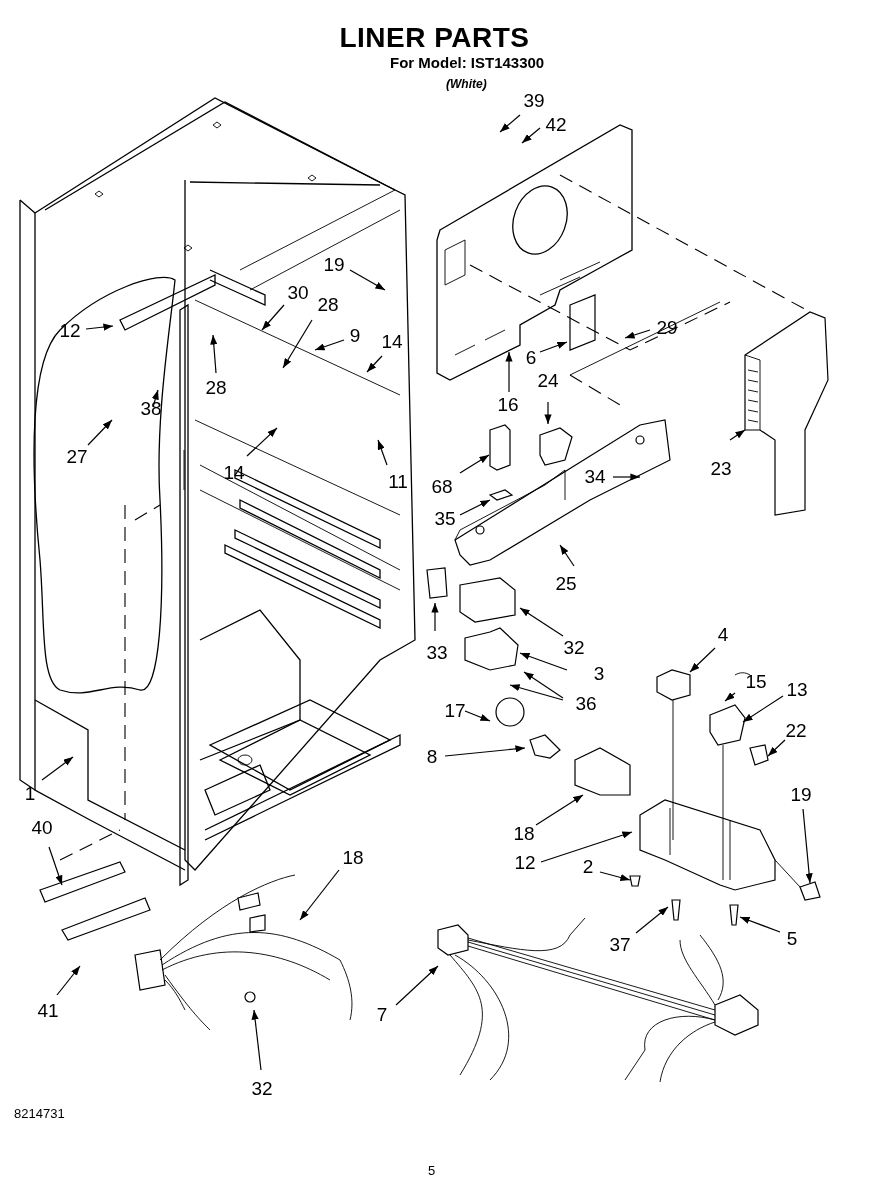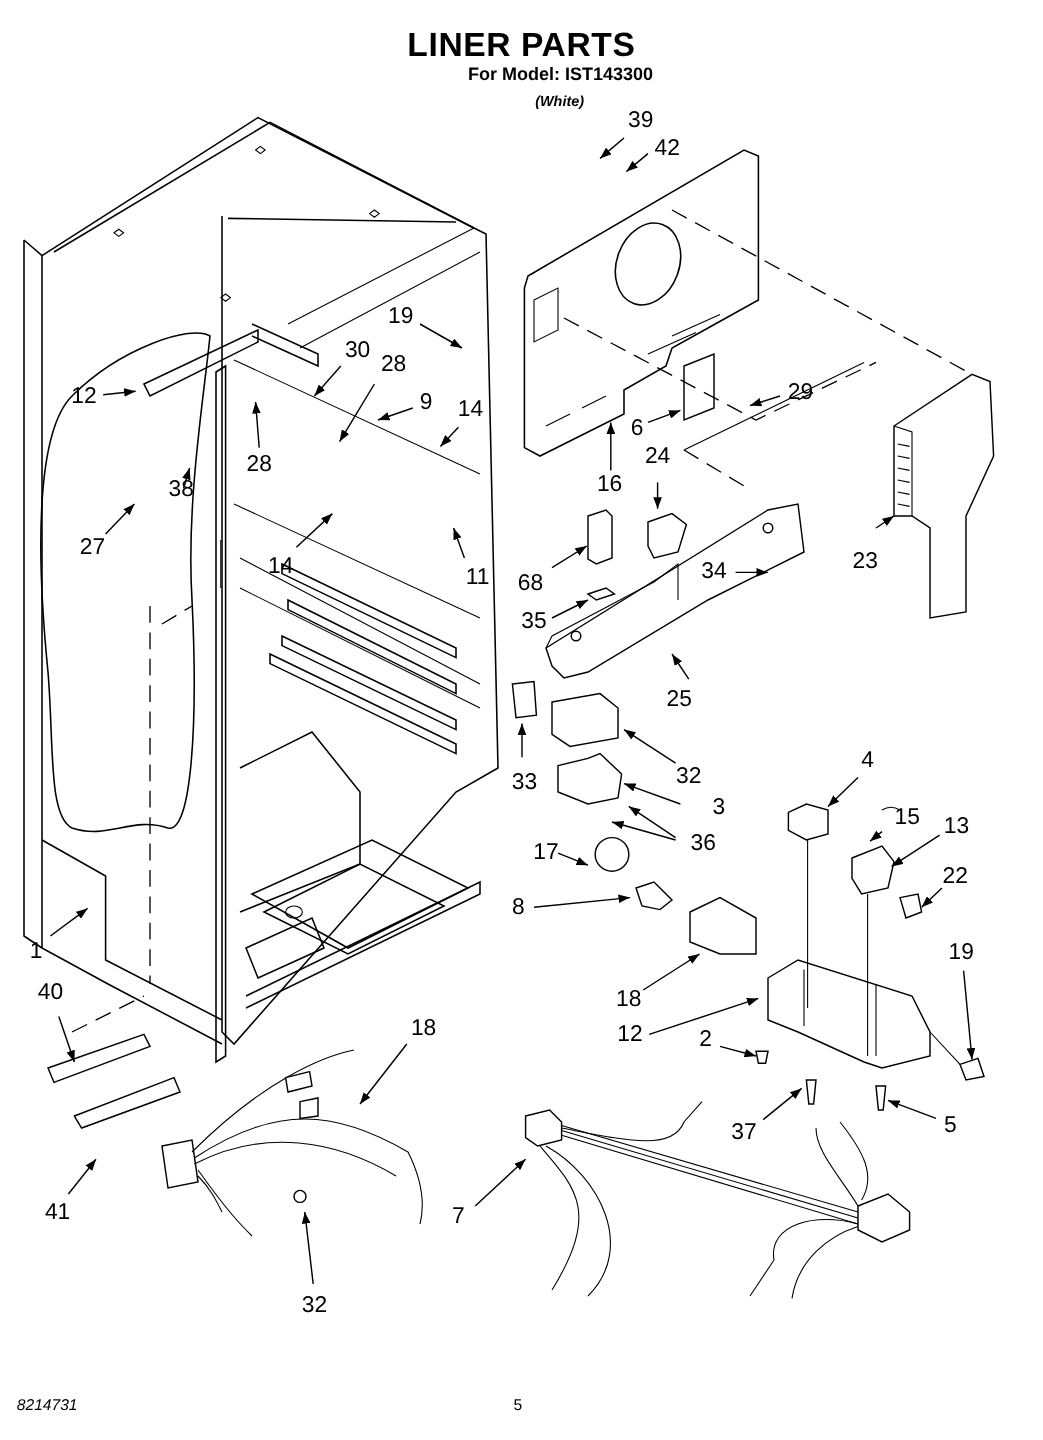--- a/index.html
+++ b/index.html
@@ -2,21 +2,21 @@
 <html><head>
 <meta charset="utf-8">
 <style>
   html, body { margin:0; padding:0; background:#fff; }
   body { width:869px; height:1200px; position:relative; overflow:hidden;
          font-family:"Liberation Sans", sans-serif; color:#000; }
   .title { position:absolute; left:0; width:869px; top:22px; text-align:center;
            font-weight:bold; font-size:28px; letter-spacing:0.5px; }
   .subtitle { position:absolute; left:366px; top:54px; font-weight:bold; font-size:15px;margin-left:24px; }
   .color { position:absolute; left:446px; top:77px; font-weight:bold; font-size:12px;font-style:italic; }
-  .footer-left { position:absolute; left:14px; top:1163px; font-size:13px;font-style:italic; }
+  .footer-left { position:absolute; left:14px; top:1106px; font-size:13px; }
   .footer-page { position:absolute; left:428px; top:1163px; font-size:13px; }
   svg.diagram { position:absolute; left:0; top:0; }
   .lbl { position:absolute; font-size:19px; line-height:19px; transform:translate(-50%,-50%); white-space:nowrap;text-align:right; }
   .ln { fill:none; stroke:#000; stroke-width:1.3; }
   .thin { fill:none; stroke:#000; stroke-width:0.9; }
   .dash { fill:none; stroke:#000; stroke-width:1.1; stroke-dasharray:14 8; }
   .part { fill:#fff; stroke:#000; stroke-width:1.2; }
 </style>
 </head>
 <body>

